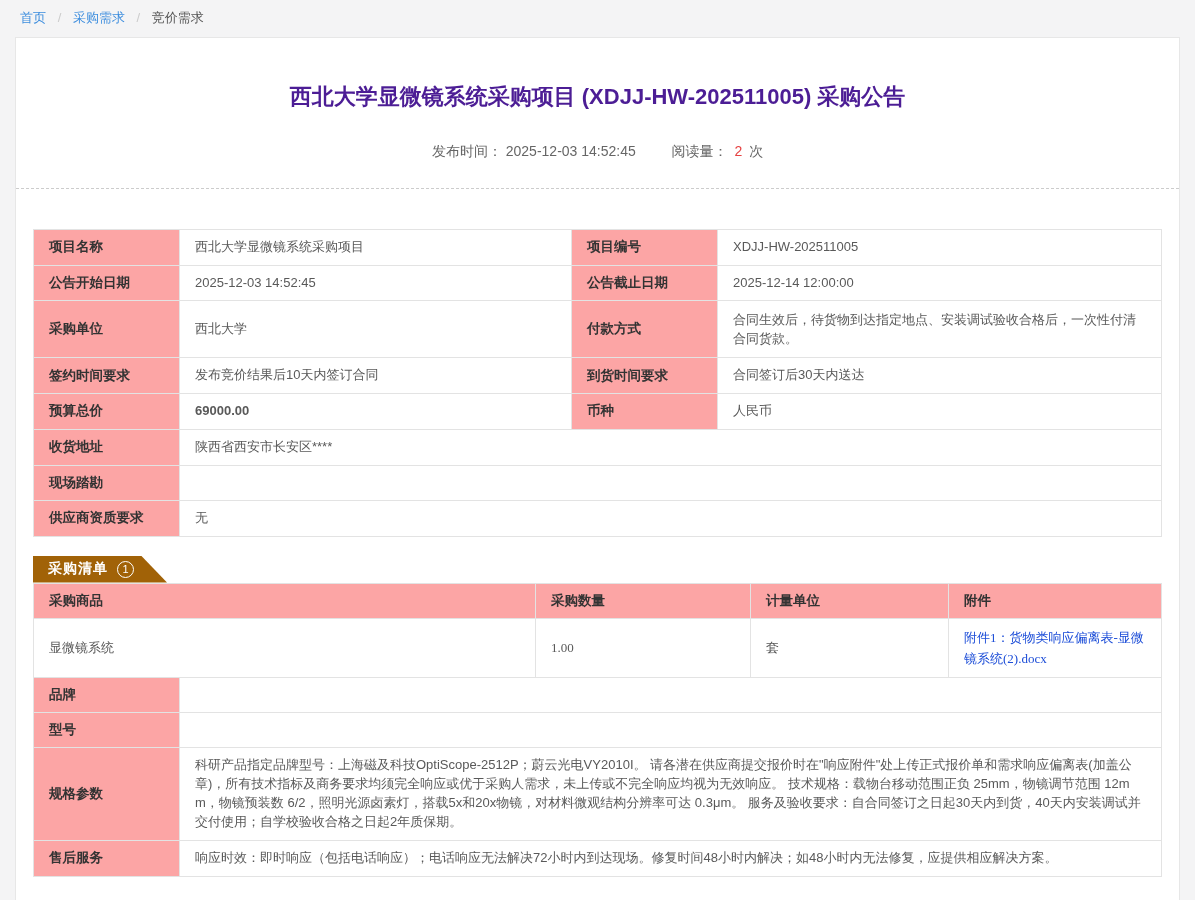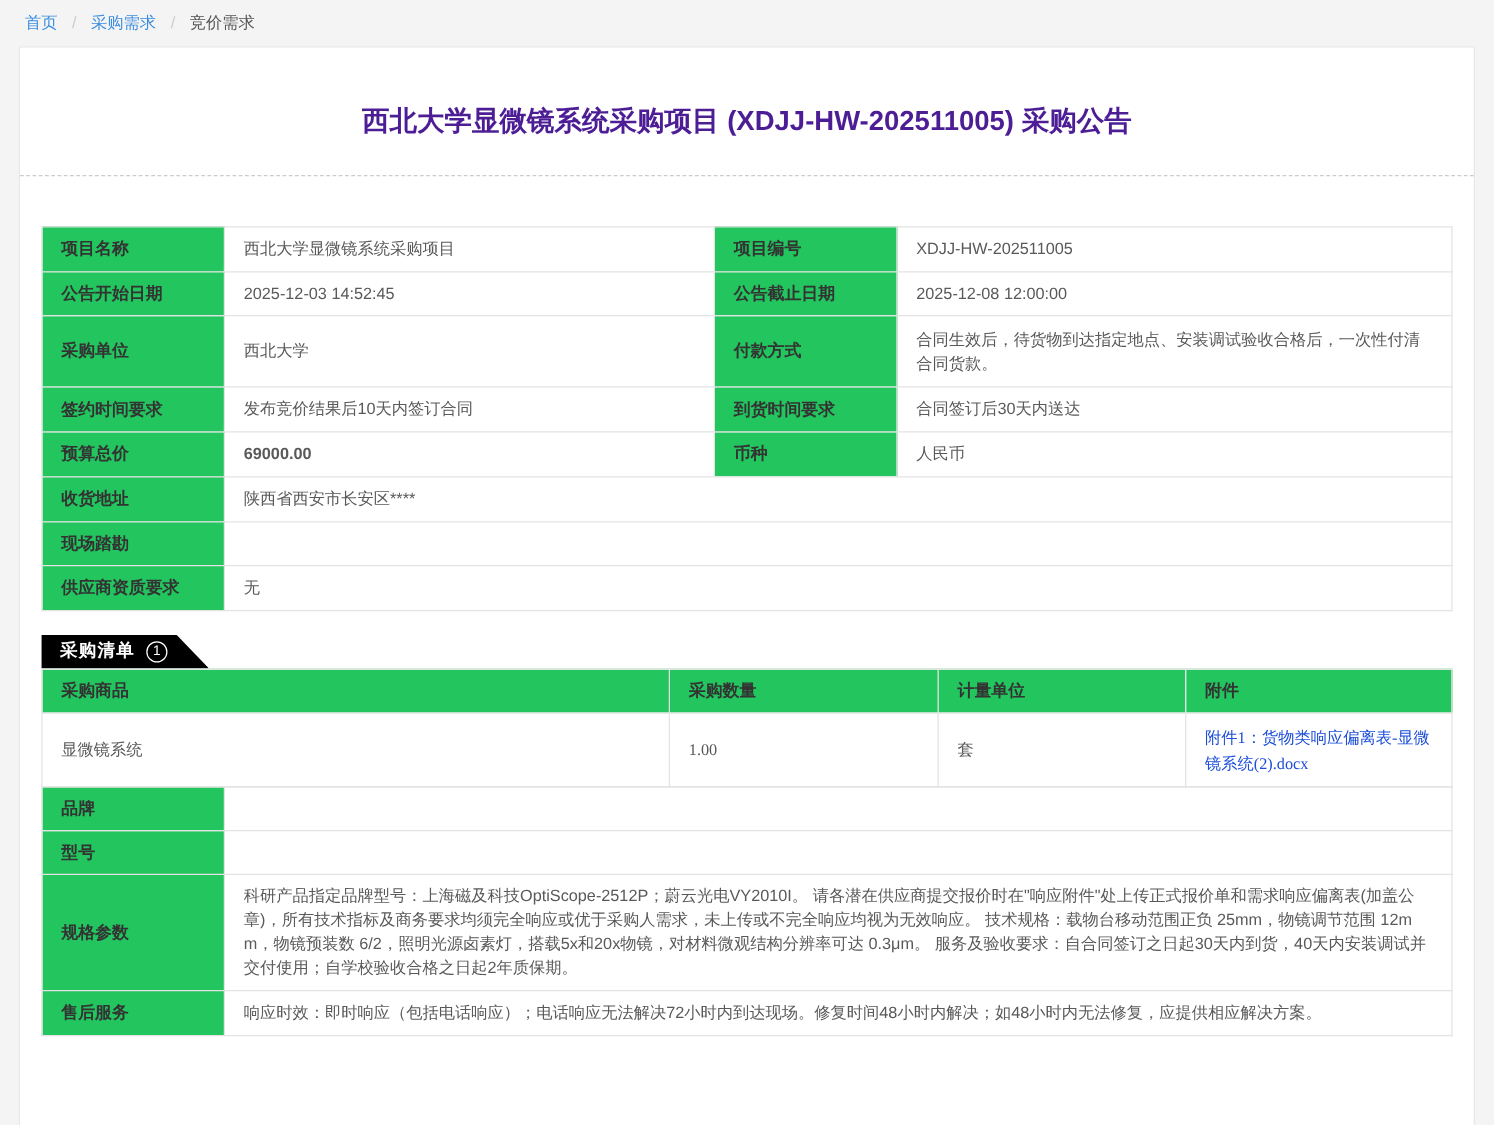--- a/index.html
+++ b/index.html
@@ -41,36 +41,36 @@
 
   table { width: 100%; border-collapse: collapse; font-size: 13px; table-layout: fixed; }
   th, td {
     border: 1px solid #e3e3e3;
     padding: 8px 15px;
     text-align: left;
     vertical-align: middle;
     word-break: break-all;
   }
   th.lbl {
-    background: #22c55e;
+    background: #fca5a5;
     font-weight: bold;
     color: #333;
     font-size: 13.5px;
   }
   td.val { color: #595959; line-height: 1.45; }
   .price { color: #f04a4a; font-weight: bold; }
 
   .info-table td.val.tall { padding-top: 10px; }
 
   
   .badge {
     margin-top: 19px;
     width: 134px;
     height: 27px;
-    background: #000000;
+    background: #a16207;
     color: #fff;
     display: flex;
     align-items: center;
     padding: 0 0 0 15px;
     clip-path: polygon(0 0, calc(100% - 26px) 0, 100% 100%, 0 100%);
     font-size: 14px;
     font-weight: bold;
     letter-spacing: 1px;
   }
   .badge-count {
@@ -98,20 +98,28 @@
   <span class="bc-sep">/</span>
   <a class="bc-link">采购需求</a>
   <span class="bc-sep">/</span>
   <span class="bc-current">竞价需求</span>
 </div>
 
 <div class="card">
 
   <h1 class="title">西北大学显微镜系统采购项目 (XDJJ-HW-202511005) 采购公告</h1>
 
+  <div class="meta">
+    <span>发布时间：</span>
+    <span>2025-12-03 14:52:45</span>
+    <span class="meta-gap"></span>
+    <span>阅读量：</span>
+    <span class="red-num">2</span>
+    <span>次</span>
+  </div>
 
   <div class="dashed"></div>
 
   <div class="content">
 
     <table class="info-table">
       <colgroup>
           <col style="width:146px">
           <col style="width:392px">
           <col style="width:146px">
@@ -121,21 +129,21 @@
           <tr>
         <th class="lbl">项目名称</th>
         <td class="val">西北大学显微镜系统采购项目</td>
         <th class="lbl">项目编号</th>
         <td class="val">XDJJ-HW-202511005</td>
       </tr>
       <tr>
         <th class="lbl">公告开始日期</th>
         <td class="val">2025-12-03 14:52:45</td>
         <th class="lbl">公告截止日期</th>
-        <td class="val">2025-12-08 12:00:00</td>
+        <td class="val">2025-12-14 12:00:00</td>
       </tr>
       <tr>
         <th class="lbl">采购单位</th>
         <td class="val">西北大学</td>
         <th class="lbl">付款方式</th>
         <td class="val tall">合同生效后，待货物到达指定地点、安装调试验收合格后，一次性付清合同货款。</td>
       </tr>
       <tr>
         <th class="lbl">签约时间要求</th>
         <td class="val">发布竞价结果后10天内签订合同</td>

